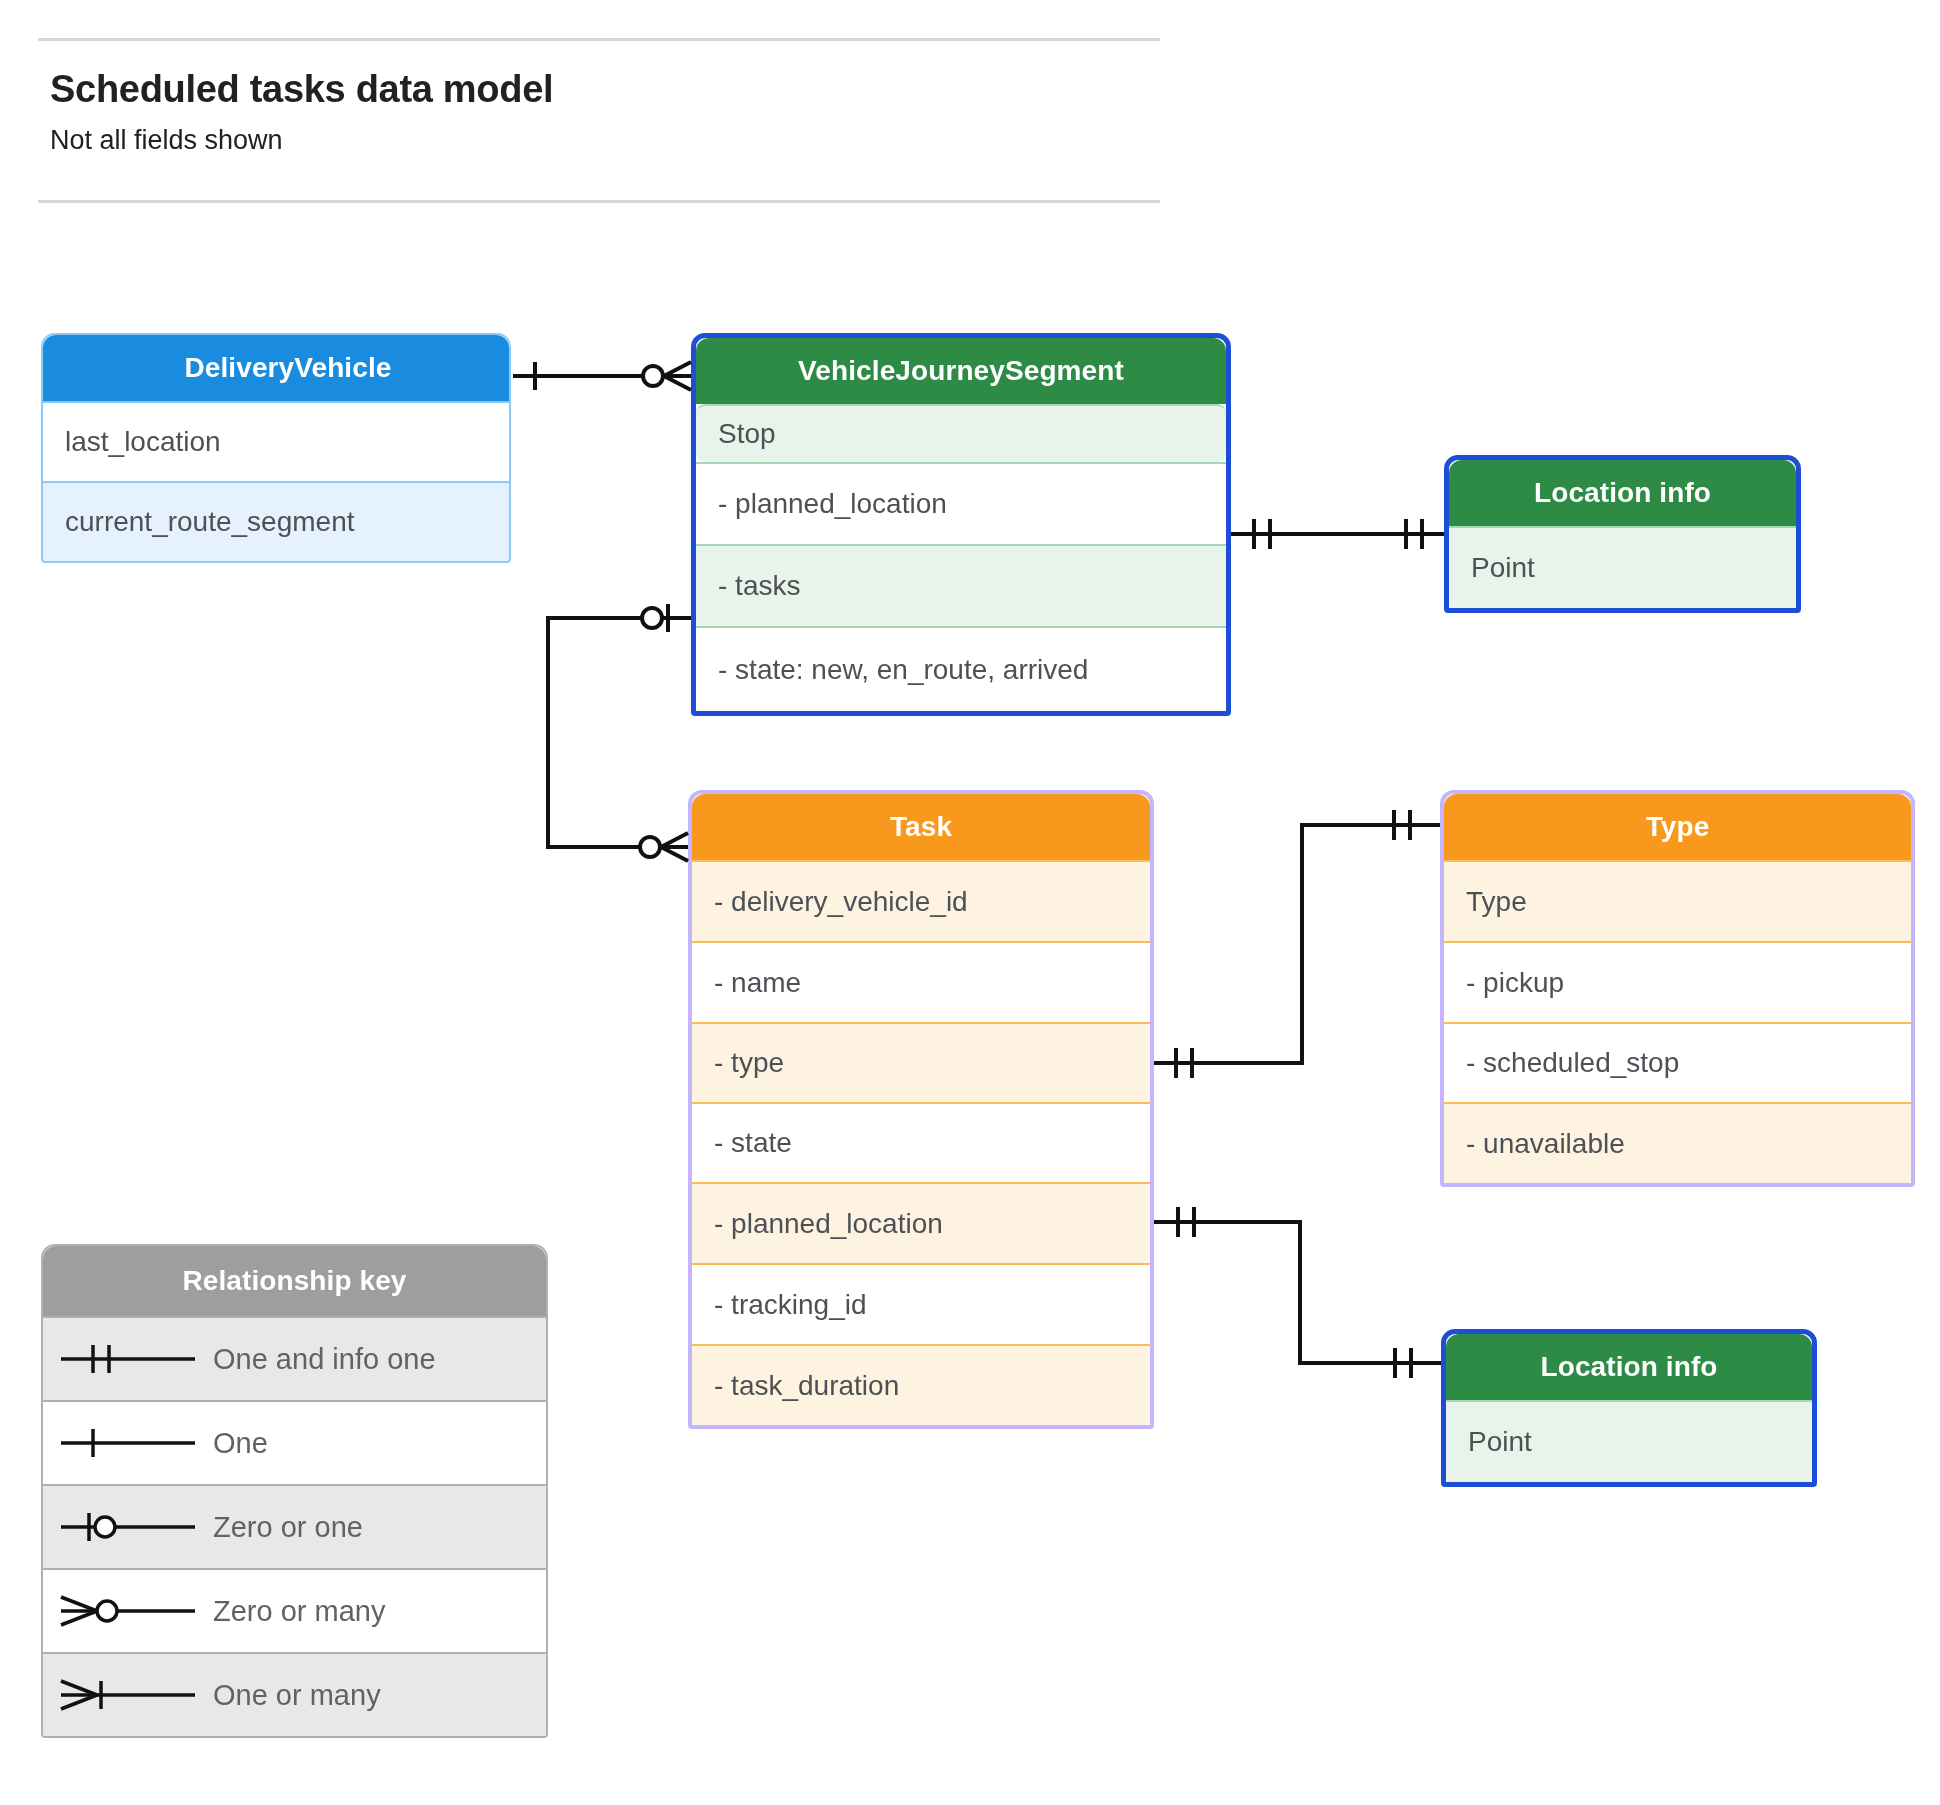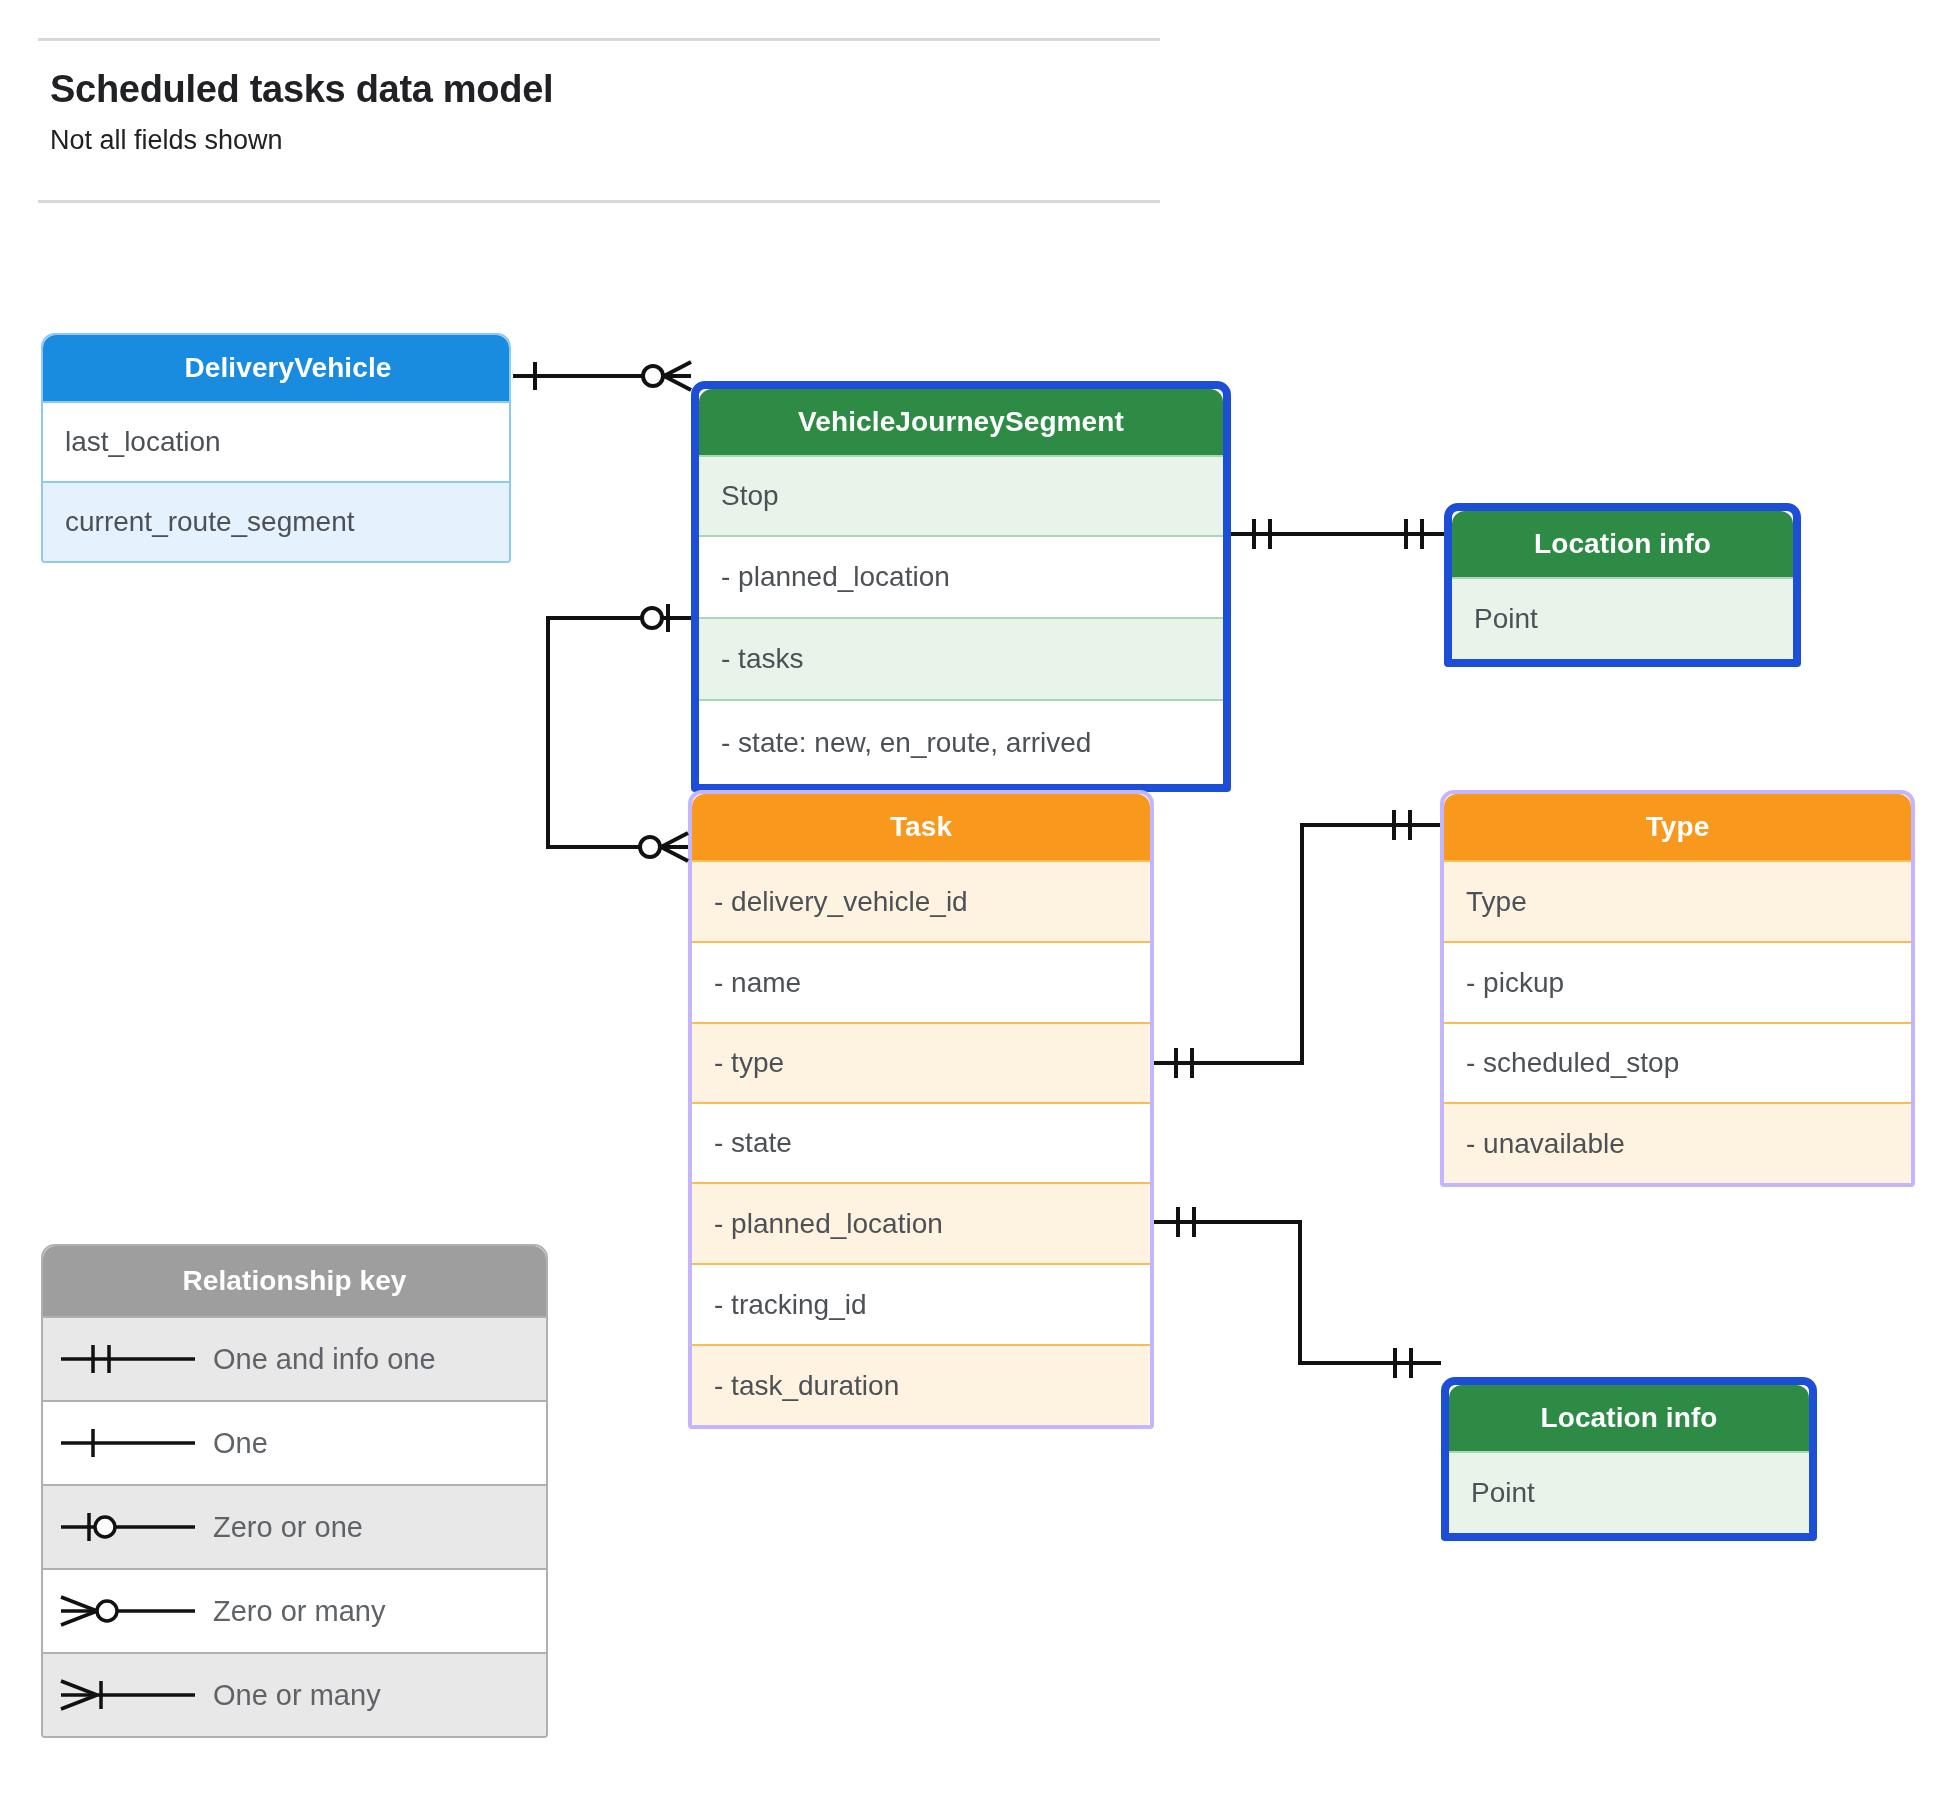--- a/index.html
+++ b/index.html
@@ -80,21 +80,21 @@
   .entity .erow:last-child { border-radius: 0 0 3px 3px; }
 
   
   .pal-blue { border: 2px solid #8ec8f4; }
   .pal-blue .ehead { background: #1a8ce0; }
   .pal-blue .erow  { border-top: 2px solid #8ec8f4; }
   .pal-blue .erow.alt { background: #e5f1fc; }
   .pal-blue .erow.plain { background: #ffffff; }
 
   
-  .pal-green { border: 8px solid #1d4ed8; margin-top: 48px; }
+  .pal-green { border: 5px solid #1d4ed8; }
   .pal-green .ehead { background: #2e8b46; }
   .pal-green .erow  { border-top: 2px solid #a6d8b4; }
   .pal-green .erow.alt { background: #e8f3ea; }
   .pal-green .erow.plain { background: #ffffff; }
 
   
   .pal-orange { border: 4px solid #c4b5fd; }
   .pal-orange .ehead { background: #f8981d; }
   .pal-orange .erow  { border-top: 2px solid #f9bd55; }
   .pal-orange .erow.alt { background: #fdf3e0; }
@@ -150,21 +150,21 @@
   <div class="rule" id="rule-bot"></div>
 
   <div class="entity pal-blue" style="left:41px; top:333px; width:470px;">
     <div class="ehead" style="height:66px;padding-left:24px;">DeliveryVehicle</div>
     <div class="erow plain" style="height:80px;">last_location</div>
     <div class="erow alt" style="height:80px;">current_route_segment</div>
   </div>
 
   <div class="entity pal-green" style="left:691px; top:333px; width:540px;">
     <div class="ehead" style="height:66px;">VehicleJourneySegment</div>
-    <div class="erow alt" style="height:80px;">Stop</div>
+    <div class="erow alt" style="height:58px;border-radius:9px;">Stop</div>
     <div class="erow plain" style="height:82px;">-  planned_location</div>
     <div class="erow alt" style="height:82px;">- tasks</div>
     <div class="erow plain" style="height:85px;">- state: new, en_route, arrived</div>
   </div>
 
   <div class="entity pal-green" style="left:1444px; top:455px; width:357px;">
     <div class="ehead" style="height:66px;">Location info</div>
     <div class="erow alt" style="height:82px;">Point</div>
   </div>
 

